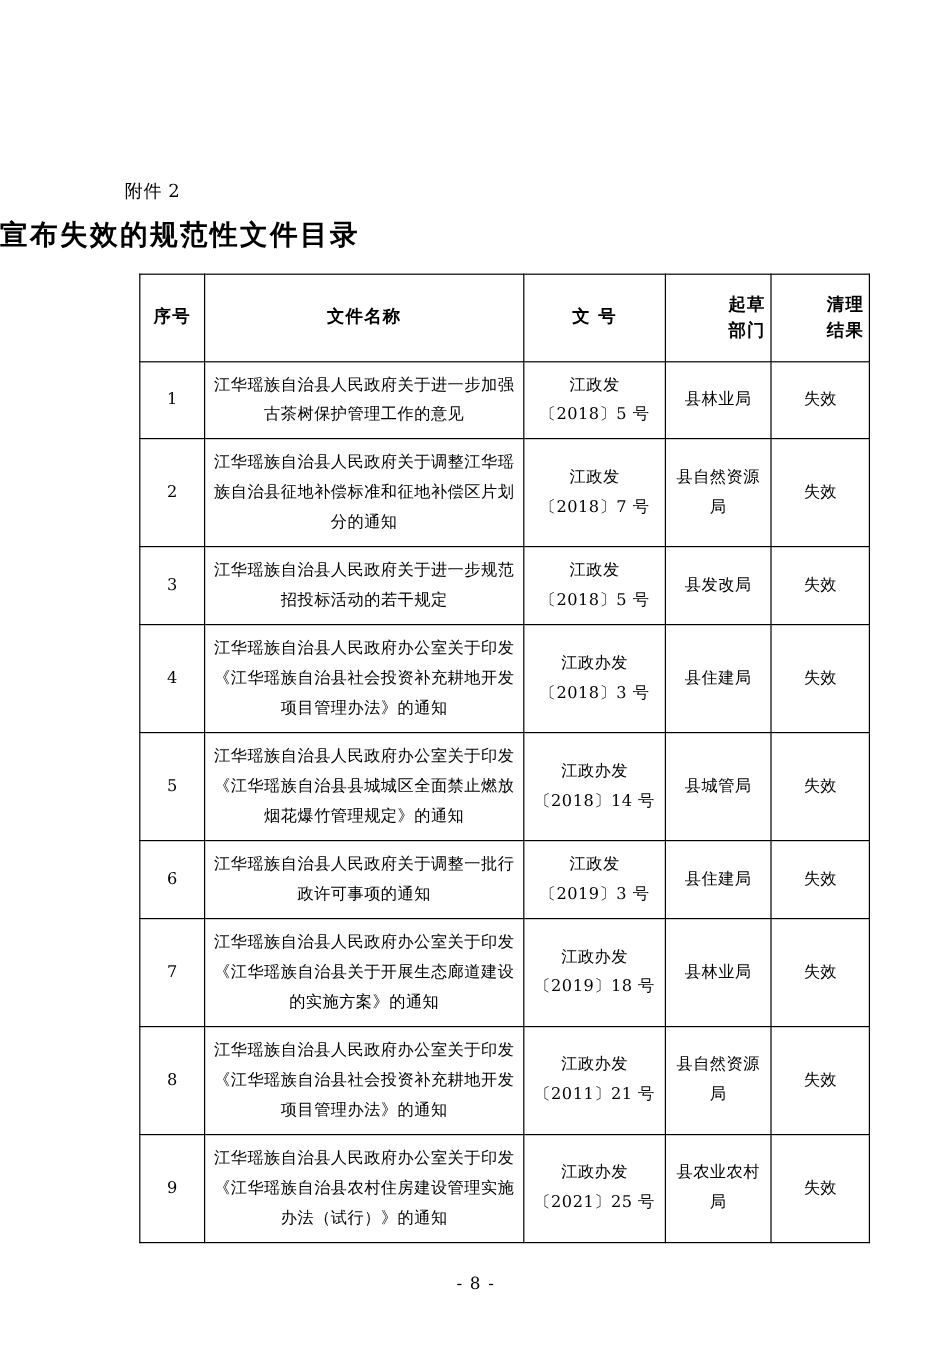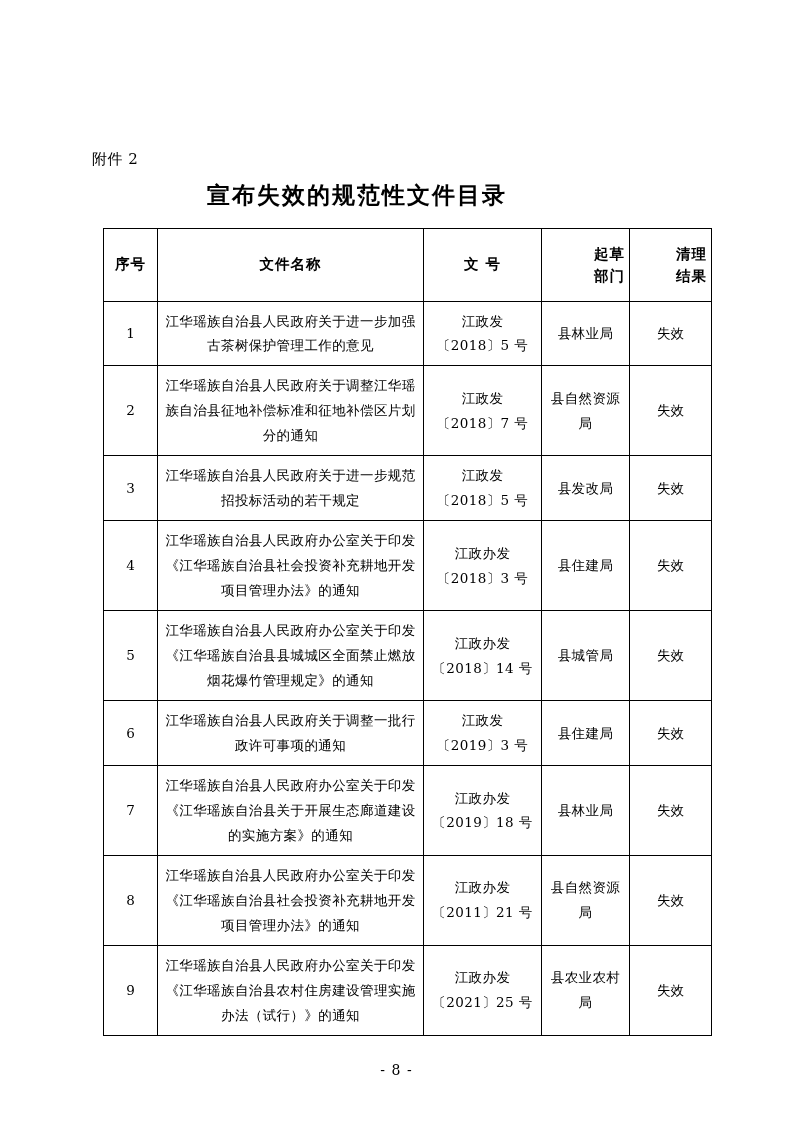--- a/index.html
+++ b/index.html
@@ -16,40 +16,40 @@
   }
   .page {
     position: absolute;
     left: 0; top: 0;
     width: 793px;
     height: 1122px;
     box-sizing: border-box;
   }
   .attach-label {
     position: absolute;
-    left: 92px;
+    left: 104px;
     top: 150px;
     font-size: 15px;
     font-family: "DejaVu Serif", "Liberation Serif", serif;
     letter-spacing: 0.5px;
   }
   .doc-title {
     position: absolute;
     left: 0;
     top: 180px;
     width: 714px;
-    text-align: center;
+    text-align: left;
     font-size: 23px;
     font-weight: bold;
     letter-spacing: 2px;
     font-family: "DejaVu Serif", "Liberation Serif", serif;
   }
   table.main-table {
     position: absolute;
-    left: 103px;
+    left: 116px;
     top: 228px;
     width: 608px;
     border-collapse: collapse;
     table-layout: fixed;
     padding-left: 40px;
   }
   table.main-table td, table.main-table th {
     border: 1px solid #000000;
     text-align: center;
     vertical-align: middle;

